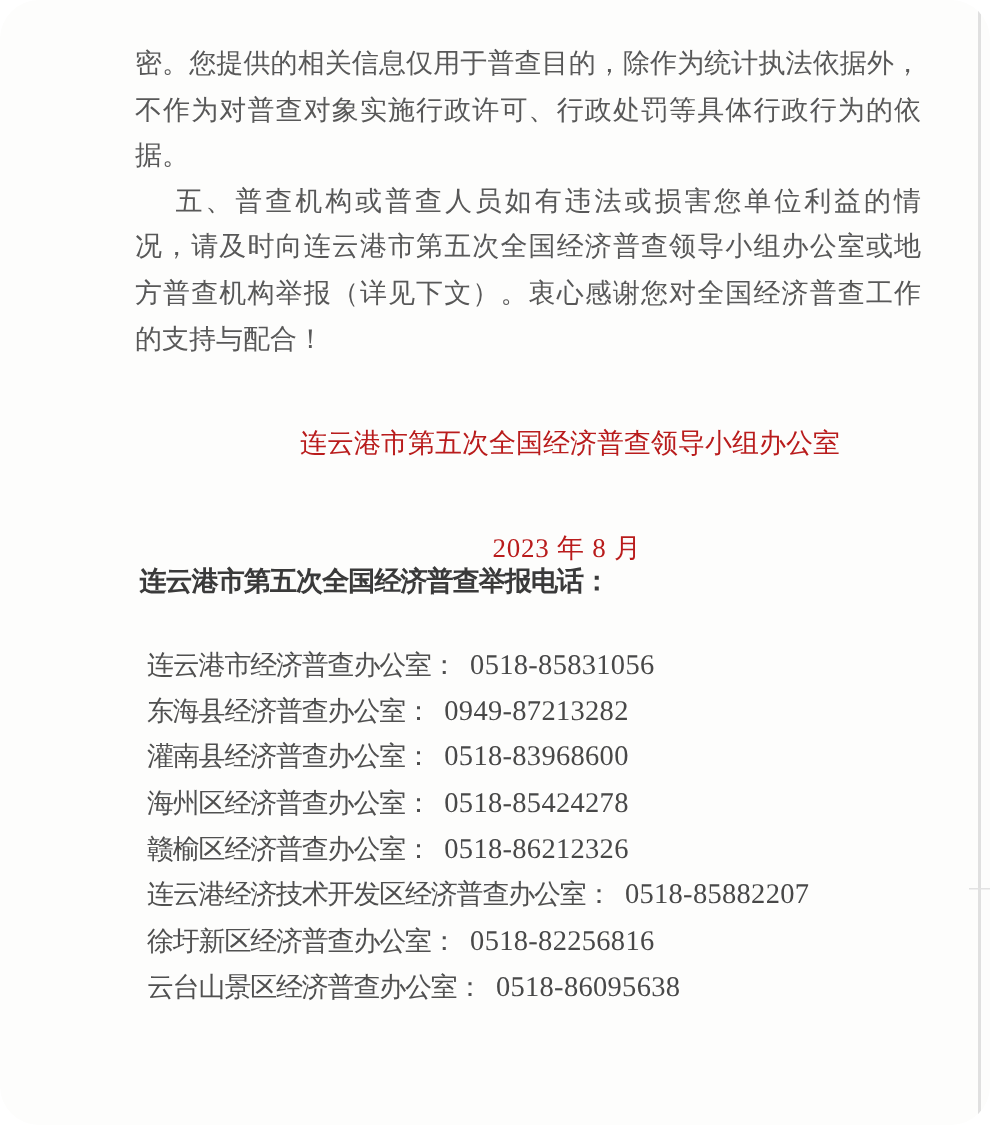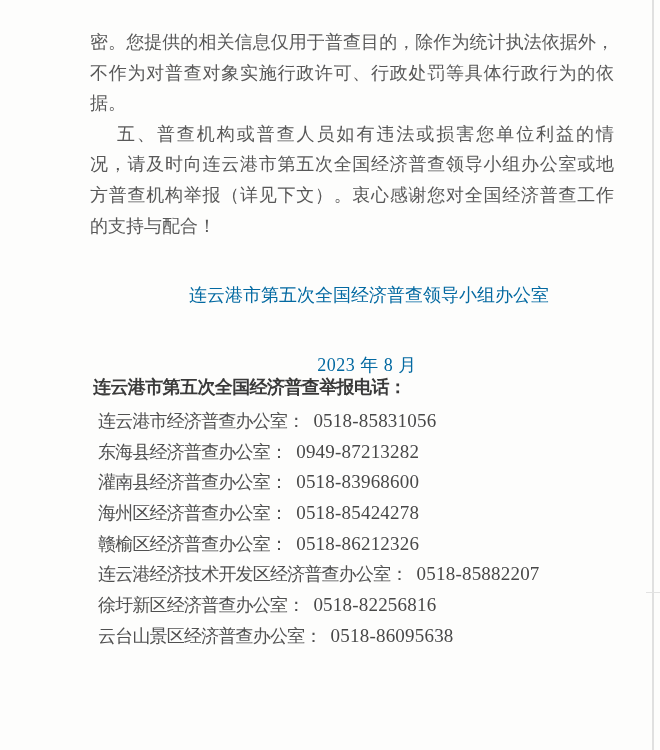--- a/index.html
+++ b/index.html
@@ -2,46 +2,47 @@
 <html><head>
 <meta charset="utf-8">
 <style>
   html,body{margin:0;padding:0;background:#ffffff;}
   .page{
     position:relative;
     width:660px;height:750px;
     background:#fdfdfc;
     overflow:hidden;
     font-family:"Liberation Serif","DejaVu Serif",serif;
+    border-radius:26px;
   }
   
   .body-text{
     position:absolute;left:90px;top:27px;width:524px;
     font-size:18px;line-height:30.6px;color:#585858;
   }
   .body-text .line{width:524px;}
   .body-text .just{text-align:justify;text-align-last:justify;}
   .body-text .indent{padding-left:27px;width:497px;}
   
   .signature{
-    position:absolute;left:189px;top:279px;width:356px;
-    font-size:18px;line-height:32px;color:#0369a1;text-align:center;
+    position:absolute;left:200px;top:279px;width:356px;
+    font-size:18px;line-height:32px;color:#b91c1c;text-align:center;
   }
   .sig-office{white-space:nowrap;}
   .sig-date{letter-spacing:0.5px;margin-top:38px;}
   
   .hotline-heading{
     position:absolute;left:93px;top:375px;
     font-family:"Liberation Sans","DejaVu Sans",sans-serif;
     font-weight:bold;font-size:18px;letter-spacing:-0.6px;
     color:#3a3a3a;white-space:nowrap;
   }
   
   .hotlines{
-    position:absolute;left:98px;top:406px;
+    position:absolute;left:98px;top:428px;
     font-size:18px;color:#505050;
   }
   .hotline-row{height:30.7px;line-height:30.7px;white-space:nowrap;}
   .office{letter-spacing:-0.8px;}
   .phone{margin-left:9px;font-size:19px;letter-spacing:0.2px;color:#484848;}
   
   .scan-edge-v{
     position:absolute;left:652px;top:0;width:2px;height:750px;
     background:#dadada;opacity:.85;
   }

